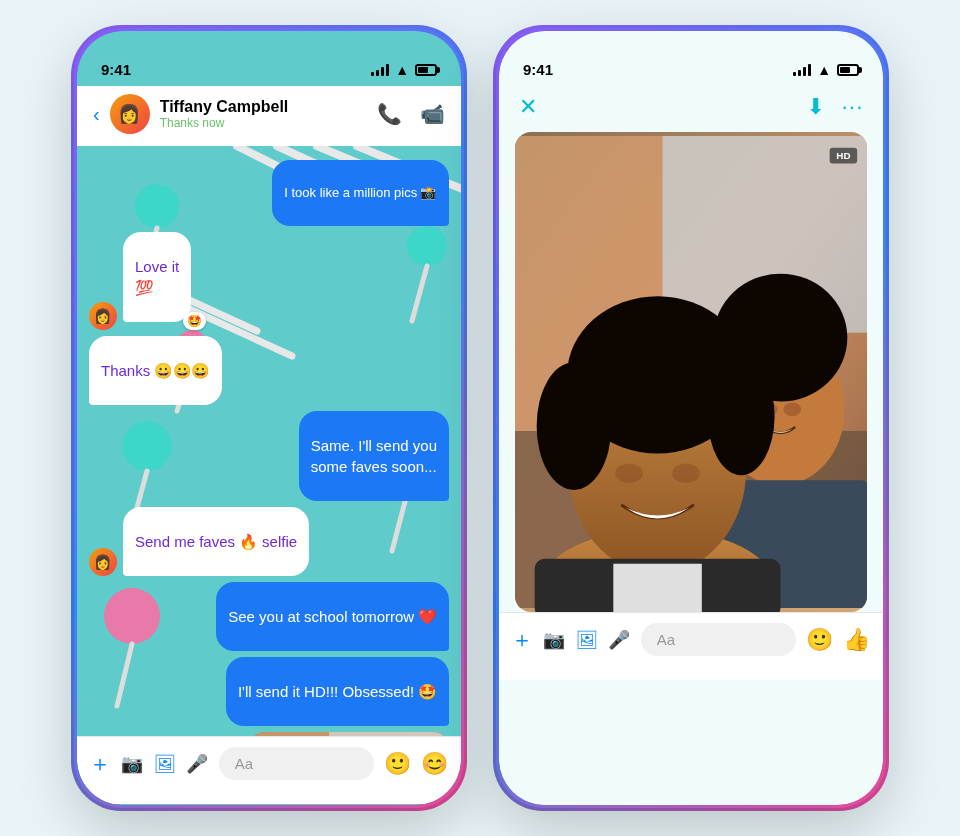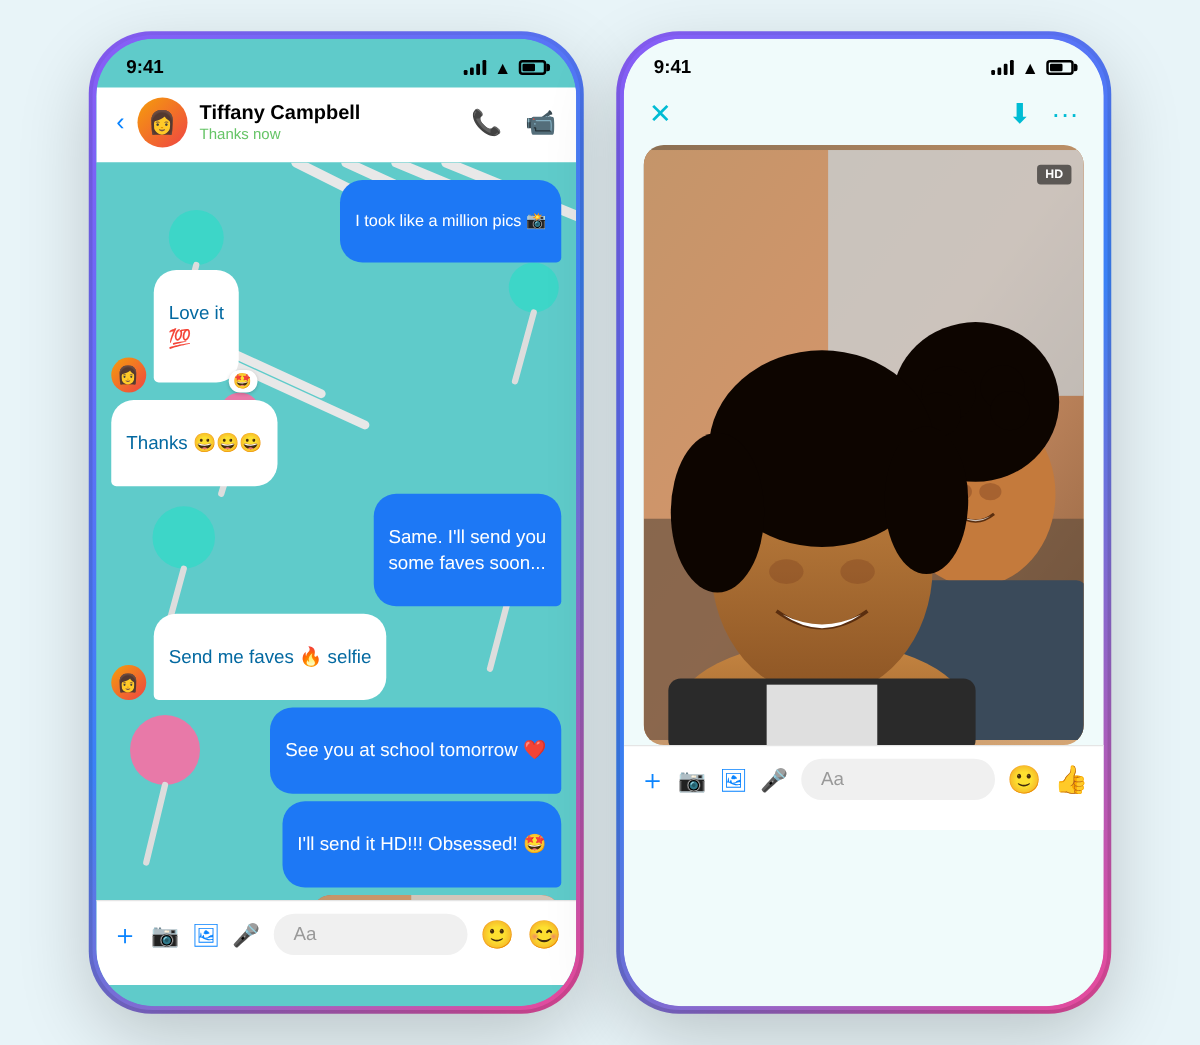--- a/index.html
+++ b/index.html
@@ -47,21 +47,21 @@
       overflow: hidden;
       background: #5fcbca;
       position: relative;
     }
 
     
     .status-bar {
       display: flex;
       justify-content: space-between;
       align-items: center;
-      padding: 14px 24px 8px;
+      padding: 30px 24px 8px;
       background: transparent;
       position: relative;
       z-index: 10;
     }
 
     .status-time {
       font-size: 15px;
       font-weight: 700;
       color: #000;
     }
@@ -199,21 +199,21 @@
       max-width: 75%;
       line-height: 1.4;
     }
     .msg-bubble.outgoing {
       background: #1d78f5;
       color: white;
       border-bottom-right-radius: 4px;
     }
     .msg-bubble.incoming {
       background: white;
-      color: #0369a1;
+      color: #6d28d9;
       border-bottom-left-radius: 4px;
     }
 
     .msg-avatar {
       width: 28px;
       height: 28px;
       border-radius: 50%;
       background: linear-gradient(135deg, #f59e0b, #ef4444);
       display: flex;
       align-items: center;

